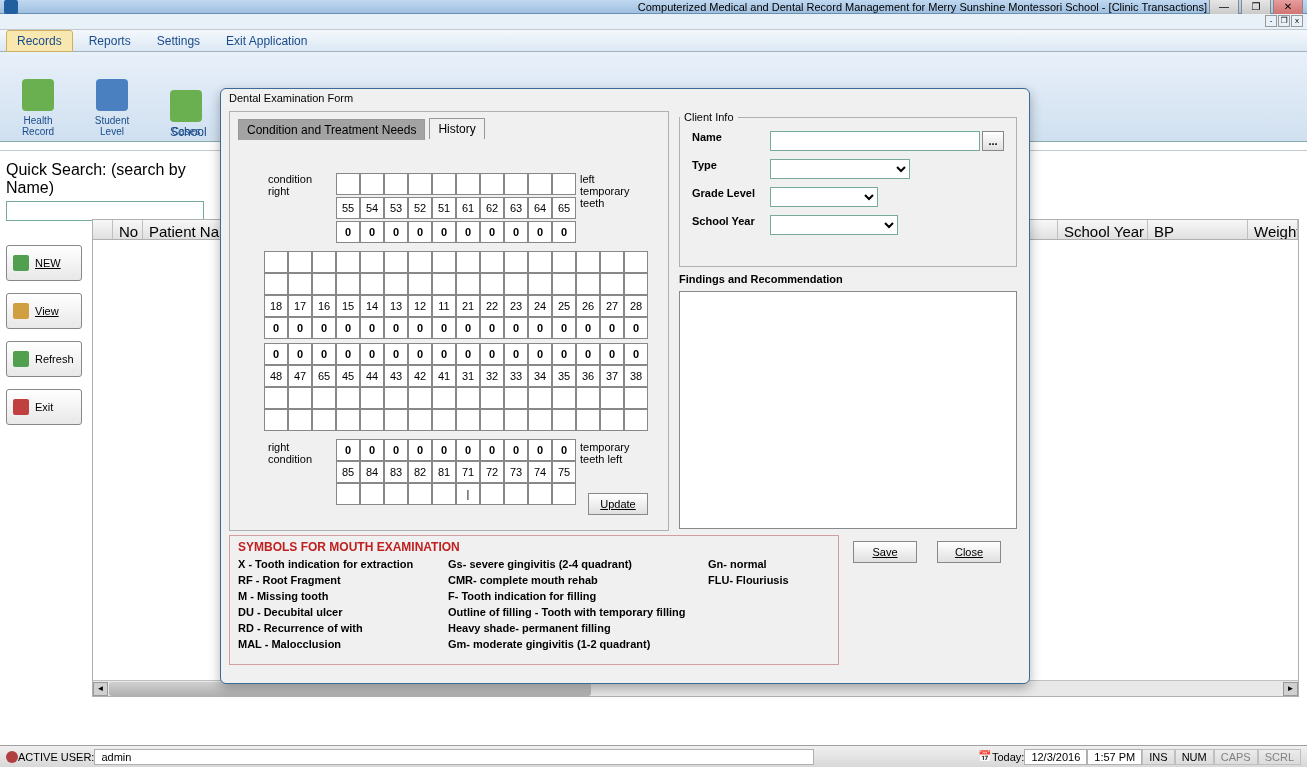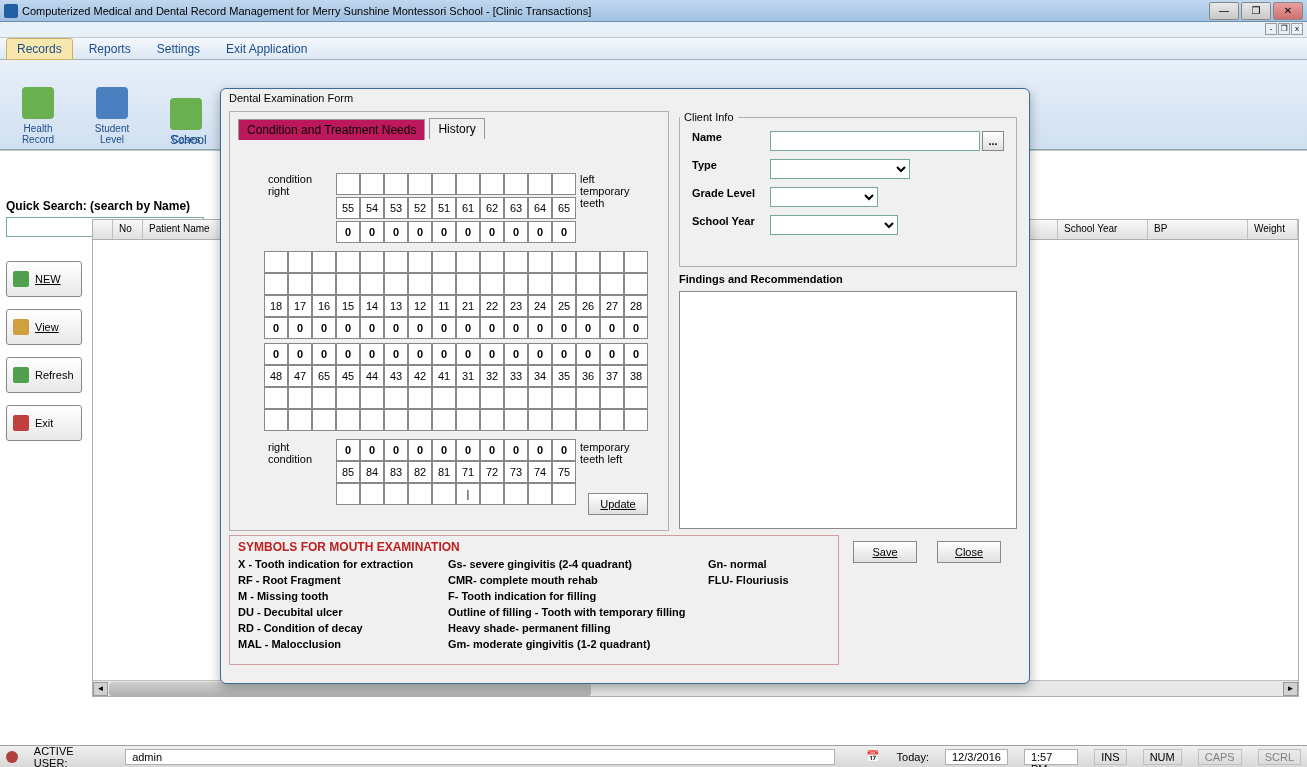--- a/index.html
+++ b/index.html
@@ -1,19 +1,19 @@
 <!DOCTYPE html>
 <html><head>
 <meta charset="utf-8">
 <style>
 * { box-sizing: border-box; margin: 0; padding: 0; font-family: Tahoma, "Segoe UI", sans-serif; font-size: 11px; }
 body { background: #fff; overflow: hidden; width: 1307px; height: 767px; position: relative; }
 
 
-.titlebar { height: 22px; background: linear-gradient(#c0d8f0, #a0c0e0); display: flex; align-items: center; padding: 0 4px; border-bottom: 1px solid #6a8fb0; }
+.titlebar { height: 14px; background: linear-gradient(#c0d8f0, #a0c0e0); display: flex; align-items: center; padding: 0 4px; border-bottom: 1px solid #6a8fb0; text-align: right; }
 .titlebar-icon { width: 14px; height: 14px; background: #2060a0; border-radius: 2px; margin-right: 4px; }
 .titlebar-text { color: #000; font-size: 11px; flex: 1; white-space: nowrap; overflow: hidden; }
 .win-buttons { display: flex; gap: 0; }
 .win-btn { width: 30px; height: 18px; background: linear-gradient(#e8e8e8,#c8c8c8); border: 1px solid #888; border-radius: 2px; margin-left: 2px; display: flex; align-items: center; justify-content: center; font-size: 10px; cursor: pointer; }
 .win-btn:last-child { background: linear-gradient(#e8a0a0,#d07070); }
 
 
 .subbar { height: 16px; background: #e8f0f8; border-bottom: 1px solid #c0c8d0; position: relative; }
 .subbar-inner-right { position: absolute; right: 4px; top: 1px; display: flex; gap: 1px; }
 .subbar-btn { width: 12px; height: 12px; border: 1px solid #999; font-size: 8px; line-height: 10px; text-align: center; cursor: pointer; }
@@ -28,44 +28,44 @@
 .ribbon-btn { text-align: center; cursor: pointer; width: 60px; }
 .ribbon-icon { width: 32px; height: 32px; margin: 2px auto 4px; border-radius: 4px; }
 .ribbon-label { color: #1a4c8c; font-size: 10px; line-height: 11px; }
 .ribbon-master { position: absolute; left: 170px; bottom: 2px; color: #1a4c8c; font-size: 12px; }
 
 
 .main { position: absolute; top: 150px; left: 0; right: 0; bottom: 30px; background: #fff; border-top: 1px solid #c0c8d0; }
 
 
 .left-panel { position: absolute; left: 6px; top: 10px; width: 200px; }
-.quick-search-label { font-weight: bold; font-size: 12px; margin-bottom: 4px; margin-top: 38px; }
+.quick-search-label { font-weight: normal; font-size: 16px; margin-bottom: 4px; }
 .quick-search-input { width: 198px; height: 20px; border: 1px solid #7a9; padding: 2px; }
 .side-btns { margin-top: 24px; display: flex; flex-direction: column; gap: 12px; }
 .side-btn { width: 76px; height: 36px; background: linear-gradient(#fff,#e8e8e8); border: 1px solid #888; border-radius: 3px; display: flex; align-items: center; gap: 6px; padding: 0 6px; cursor: pointer; }
 .side-btn-icon { width: 16px; height: 16px; border-radius: 2px; }
 .side-btn-text { text-decoration: underline; }
 
 
 .grid-area { position: absolute; left: 92px; top: 68px; right: 8px; bottom: 40px; border: 1px solid #b0b0b0; background: #fff; }
 .grid-header { display: flex; height: 20px; background: linear-gradient(#f8f8f8,#e0e0e0); border-bottom: 1px solid #b0b0b0; }
-.grid-col { border-right: 1px solid #c0c0c0; padding: 3px 6px; font-size: 10px; white-space: nowrap; overflow: hidden; }
+.grid-col { border-right: 1px solid #c0c0c0; padding: 3px 6px; font-size: 15px; white-space: nowrap; overflow: hidden; }
 .grid-scroll-h { position: absolute; left: 0; right: 0; bottom: 0; height: 16px; background: #e8e8e8; border-top: 1px solid #c0c0c0; }
 .grid-scroll-thumb { position: absolute; left: 16px; width: 40%; height: 14px; top: 1px; background: linear-gradient(#d0d0d0,#b0b0b0); border-radius: 3px; }
 .grid-scroll-arrow { position: absolute; width: 15px; height: 14px; top: 1px; background: #d0d0d0; border: 1px solid #999; font-size: 8px; text-align: center; line-height: 12px; }
 
 
 .dialog { position: absolute; left: 220px; top: 88px; width: 810px; height: 596px; background: #f0f0f0; border: 1px solid #3a6a9a; border-radius: 6px; box-shadow: 0 4px 12px rgba(0,0,0,.3); }
 .dialog-title { height: 20px; padding: 3px 8px; font-size: 11px; color: #000; }
 .dialog-body { position: absolute; top: 22px; left: 8px; right: 8px; bottom: 8px; }
 
 
 .tab-strip { display: flex; gap: 4px; margin-bottom: 2px; }
 .tab { padding: 3px 8px; border: 1px solid #999; border-bottom: none; background: #f0f0f0; cursor: pointer; font-size: 12px; }
-.tab.active { background: #be185d; position: relative; top: 1px; }
+.tab.active { background: #a3a3a3; position: relative; top: 1px; }
 
 
 .cond-panel { position: absolute; left: 0; top: 0; width: 440px; height: 420px; border: 1px solid #b0b0b0; background: #f0f0f0; padding: 6px 8px; }
 .teeth-area { position: relative; margin-top: 34px; }
 .teeth-label { position: absolute; font-size: 11px; }
 .teeth-grid { display: grid; gap: 0; }
 .tooth-cell { width: 24px; height: 22px; border: 1px solid #888; background: #fff; text-align: center; line-height: 20px; font-size: 11px; }
 .tooth-cell.bold { font-weight: bold; }
 .update-btn { position: absolute; right: 0; bottom: 0; width: 60px; height: 22px; background: linear-gradient(#fff,#e0e0e0); border: 1px solid #888; cursor: pointer; text-decoration: underline; }
 
@@ -86,21 +86,21 @@
 .symbols-fieldset { position: absolute; left: 0; top: 424px; width: 610px; height: 130px; border: 1px solid #d0a0a0; padding: 4px 8px; }
 .symbols-title { color: #c02020; font-weight: bold; font-size: 12px; }
 .symbols-grid { display: grid; grid-template-columns: 210px 260px 130px; font-weight: bold; font-size: 11px; line-height: 16px; margin-top: 2px; }
 .symbols-grid span.pad { visibility: hidden; }
 
 
 .dlg-btn { position: absolute; top: 430px; width: 64px; height: 22px; background: linear-gradient(#fff,#e0e0e0); border: 1px solid #888; cursor: pointer; }
 .dlg-btn span { text-decoration: underline; }
 
 
-.statusbar { position: absolute; left: 0; right: 0; bottom: 0; height: 22px; background: linear-gradient(#f0f0f0,#d8d8d8); border-top: 1px solid #a0a0a0; display: flex; align-items: center; padding: 0 6px; gap: 16px; font-size: 11px; }
+.statusbar { position: absolute; left: 0; right: 0; bottom: 0; height: 22px; background: linear-gradient(#f0f0f0,#d8d8d8); border-top: 1px solid #a0a0a0; display: flex; align-items: center; padding: 0 6px; gap: 0; font-size: 11px; }
 .status-user-icon { width: 12px; height: 12px; background: #b04040; border-radius: 50%; }
 .status-field { border: 1px solid #b0b0b0; padding: 1px 6px; background: #fff; height: 16px; }
 .status-spacer { flex: 1; }
 .status-ind { border: 1px solid #c0c0c0; padding: 1px 6px; color: #808080; }
 .status-ind.on { color: #000; }
 </style>
 </head>
 <body>
 
 <div class="titlebar">
@@ -465,21 +465,21 @@
           <span>Gn- normal</span>
           <span>RF - Root Fragment</span>
           <span>CMR- complete mouth rehab</span>
           <span>FLU- Flouriusis</span>
           <span>M - Missing tooth</span>
           <span>F- Tooth indication for filling</span>
           <span class="pad">.</span>
           <span>DU - Decubital ulcer</span>
           <span>Outline of filling - Tooth with temporary filling</span>
           <span class="pad">.</span>
-          <span>RD - Condition of decay</span>
+          <span>RD - Recurrence of with</span>
           <span>Heavy shade- permanent filling</span>
           <span class="pad">.</span>
           <span>MAL - Malocclusion</span>
           <span>Gm- moderate gingivitis (1-2 quadrant)</span>
           <span class="pad">.</span>
         </div>
     </div>
 
     <button class="dlg-btn" style="left:624px"><span>Save</span></button>
     <button class="dlg-btn" style="left:708px"><span>Close</span></button>

